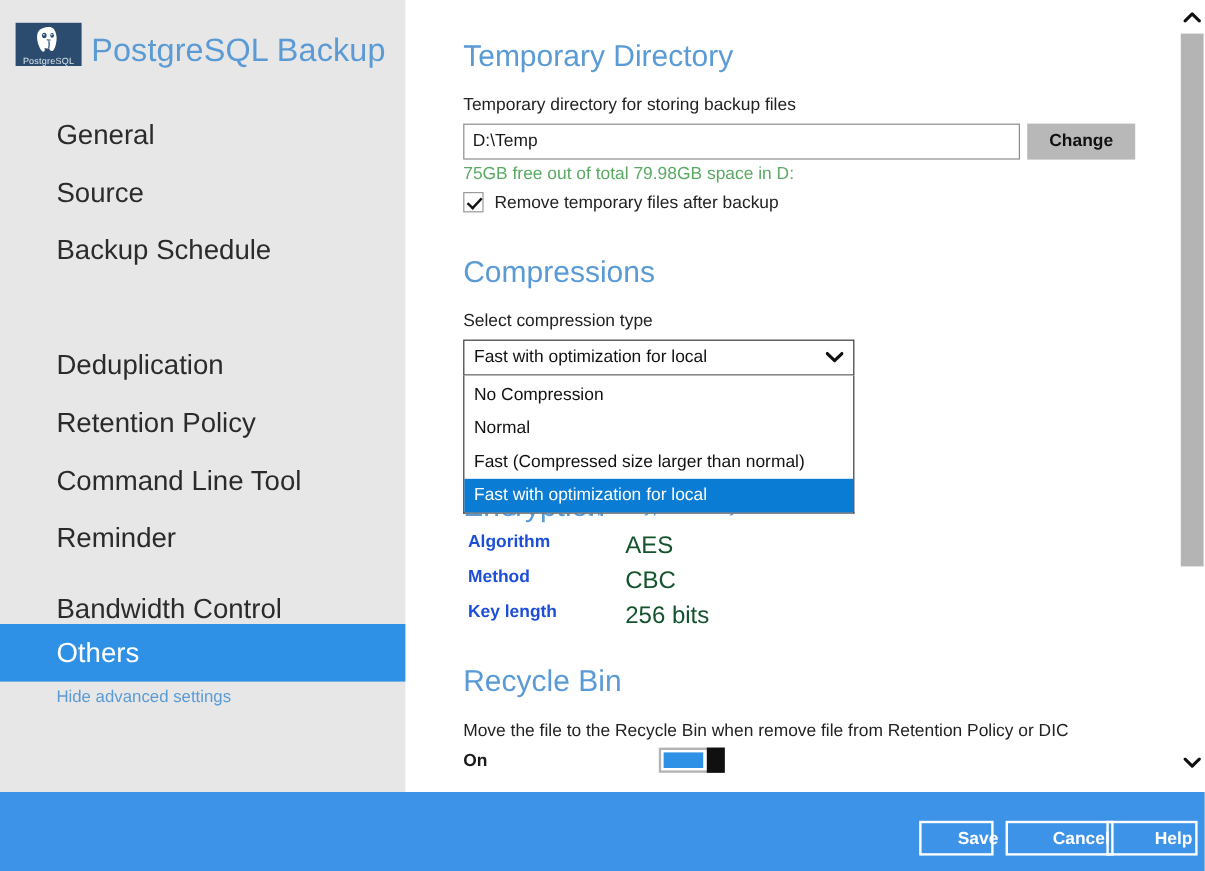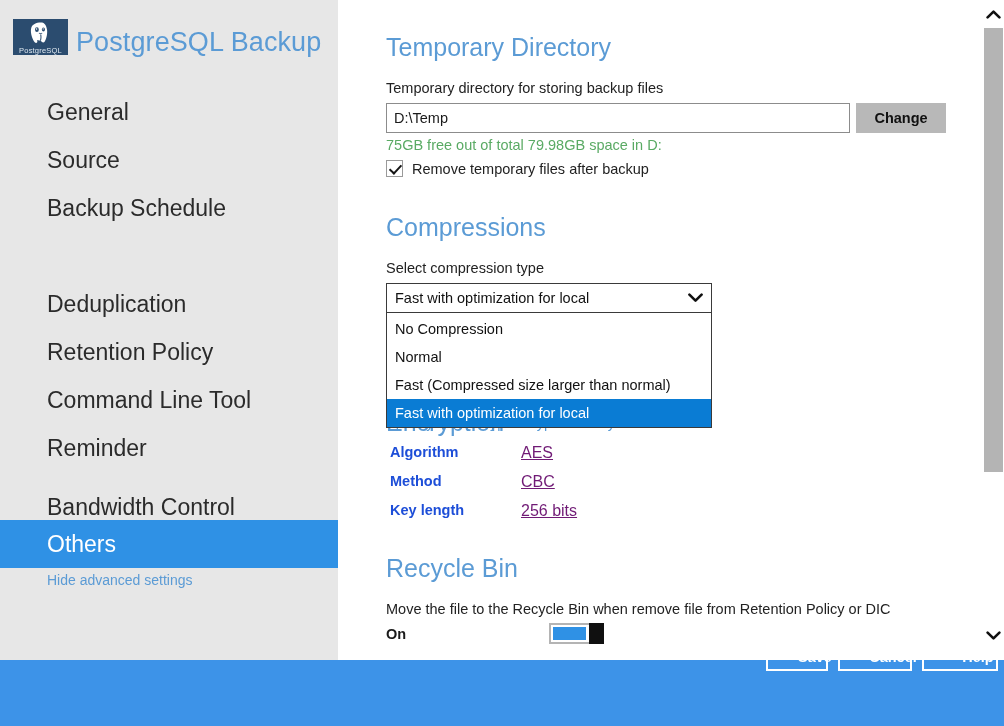--- a/index.html
+++ b/index.html
@@ -214,24 +214,23 @@
     position: absolute;
     left: 52px;
     font-size: 14.5px;
     font-weight: bold;
     color: #1d4ed8;
     white-space: nowrap;
   }
   .kv-val {
     position: absolute;
     left: 183px;
-    font-size: 16px;
-    color: #701a75;
-    white-space: nowrap;
-    text-decoration: underline;
+    font-size: 20px;
+    color: #14532d;
+    white-space: nowrap;
   }
 
   
   #toggle-row {
     position: absolute;
     left: 48px; top: 623px;
     width: 300px; height: 24px;
   }
   #toggle-state {
     position: absolute;
@@ -286,33 +285,33 @@
 
   
   #footer {
     position: absolute;
     left: 0; top: 660px;
     width: 1004px; height: 66px;
     background: #3d93e8;
   }
   .footer-btn {
     position: absolute;
-    top: 642px;
+    top: 684px;
     height: 29px;
     border: 2px solid #ffffff;
     background: transparent;
     color: #ffffff;
     font-family: inherit;
     font-size: 14.5px;
     font-weight: bold;
     cursor: pointer;
     display: flex; align-items: center; justify-content: center; padding-left: 36px;
   }
   #btn-save   { left: 766px; width: 62px; }
-  #btn-cancel { left: 838px; width: 74px; }
+  #btn-cancel { left: 838px; width: 90px; }
   #btn-help   { left: 922px; width: 76px; }
 </style>
 </head>
 <body>
 
 <div id="app">
 
   <div id="sidebar">
 
     <div id="brand">

